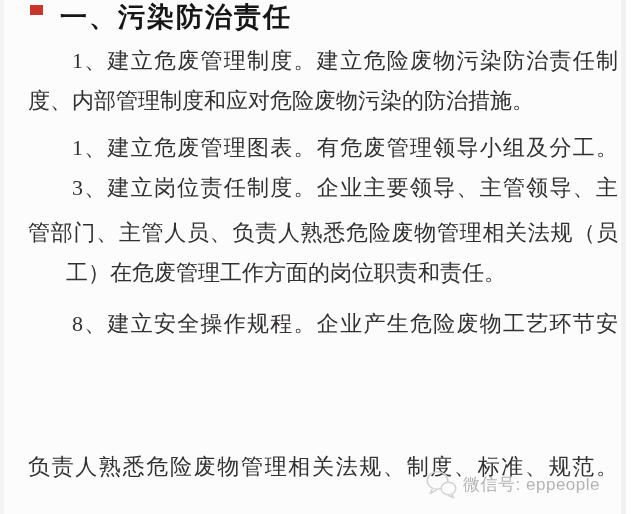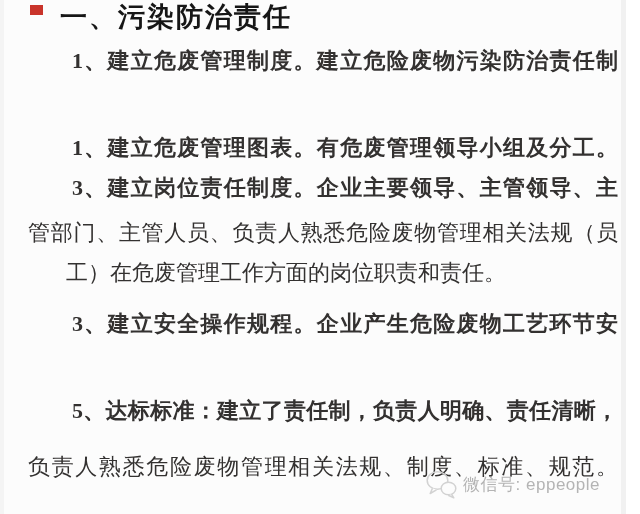--- a/index.html
+++ b/index.html
@@ -44,21 +44,21 @@
     position: absolute;
     left: 28px;
     width: 590px;
     height: 30px;
     line-height: 30px;
     font-size: 22px;
     color: #333130;
     white-space: nowrap;
     text-align: left;
   }
-  .text-line.indent { text-indent: 2em; font-weight: bold; }
+  .text-line.indent { text-indent: 2em; }
   .text-line.fill {
     text-align: justify;
     text-align-last: justify;
     -moz-text-align-last: justify;
   }
   .l1  { top: 46px; }
   .l2  { top: 86px; }
   .l3  { top: 133px; }
   .l4  { top: 173px; }
   .l5  { top: 218px; }
@@ -91,30 +91,30 @@
 <div class="page">
 
   <div class="edge-shade left"></div>
   <div class="edge-shade right"></div>
 
   <div class="heading-marker"></div>
 
   <div class="doc-heading">一、污染防治责任</div>
 
   <div class="text-line indent fill l1">1、建立危废管理制度。建立危险废物污染防治责任制</div>
+  <div class="text-line l2">度、内部管理制度和应对危险废物污染的防治措施。</div>
 
   <div class="text-line indent fill l3">1、建立危废管理图表。有危废管理领导小组及分工。</div>
 
   <div class="text-line indent fill l4">3、建立岗位责任制度。企业主要领导、主管领导、主</div>
   <div class="text-line fill l5">管部门、主管人员、负责人熟悉危险废物管理相关法规（员</div>
   <div class="text-line l6">工）在危废管理工作方面的岗位职责和责任。</div>
 
-  <div class="text-line indent fill l7">3、建立安全操作规程。企业产生危险废物工艺环节安</div>
+  <div class="text-line indent fill l7">8、建立安全操作规程。企业产生危险废物工艺环节安</div>
 
-  <div class="text-line indent fill l9">5、达标标准：建立了责任制，负责人明确、责任清晰，</div>
   <div class="text-line fill l10">负责人熟悉危险废物管理相关法规、制度、标准、规范。</div>
 
   <div class="watermark">
     <span>
       <svg width="32" height="29" viewBox="0 0 32 29" xmlns="http://www.w3.org/2000/svg">
         <g fill="none" stroke="#d2d2d2" stroke-width="1.5" stroke-linejoin="round">
           <ellipse cx="12.5" cy="10.5" rx="10.3" ry="8.8"></ellipse>
           <path d="M7.5 18.2 L5.2 23.5 L11.5 19.8" fill="#fcfcfc"></path>
           <ellipse cx="23.5" cy="18.5" rx="7.3" ry="6.3" fill="#fcfcfc"></ellipse>
           <path d="M26.5 24.2 L28.8 27.8 L23.2 25.2" fill="#fcfcfc"></path>

